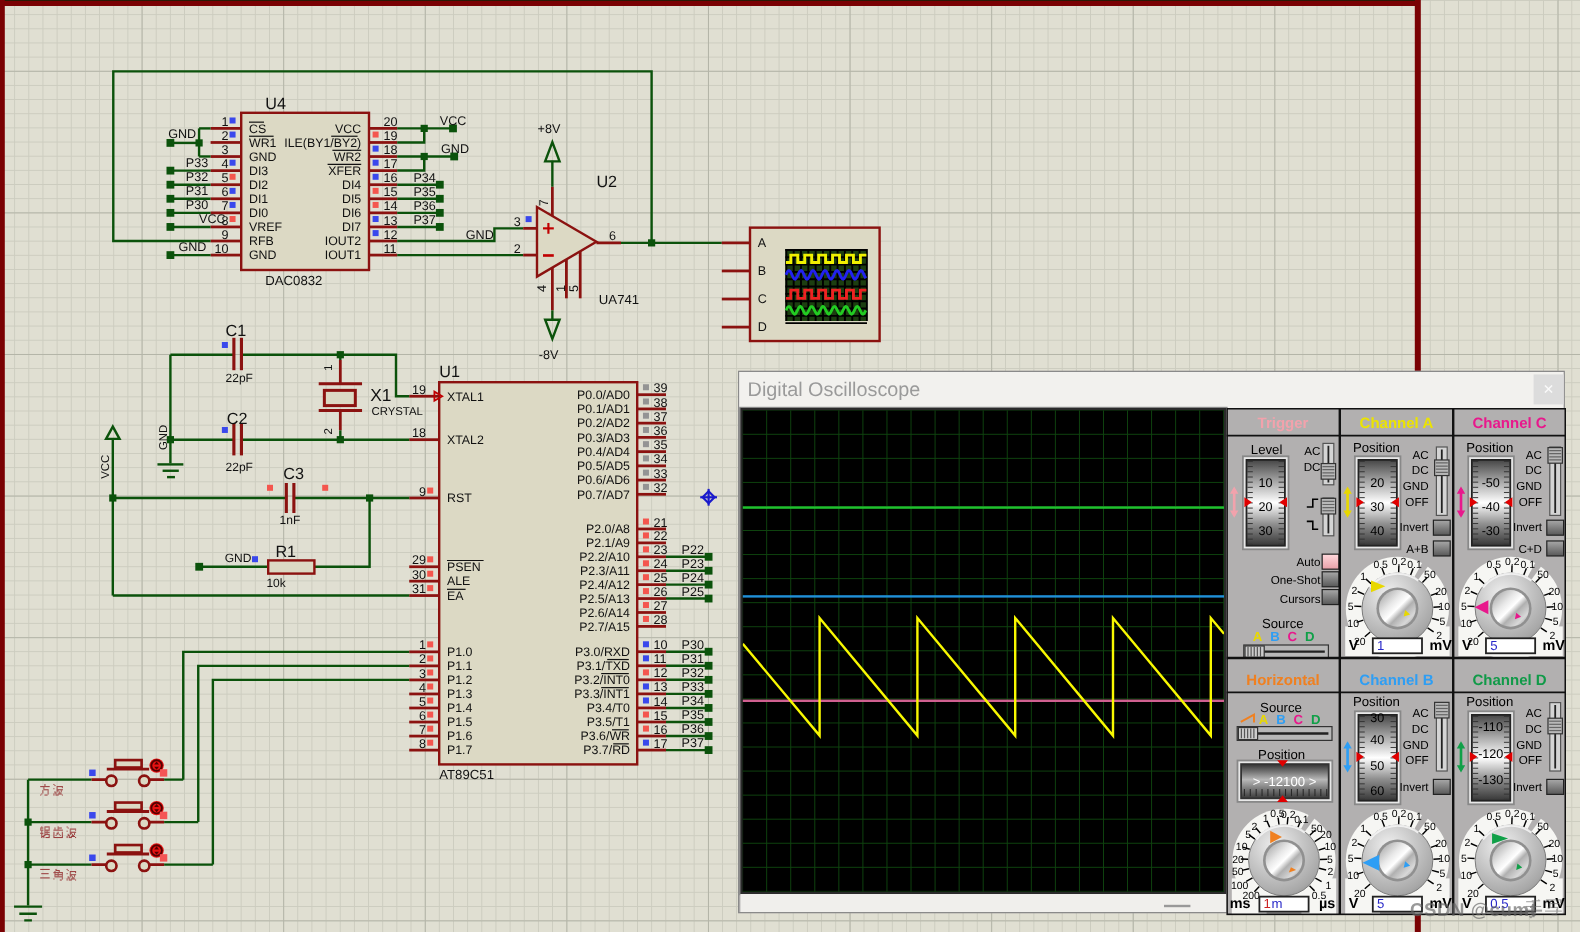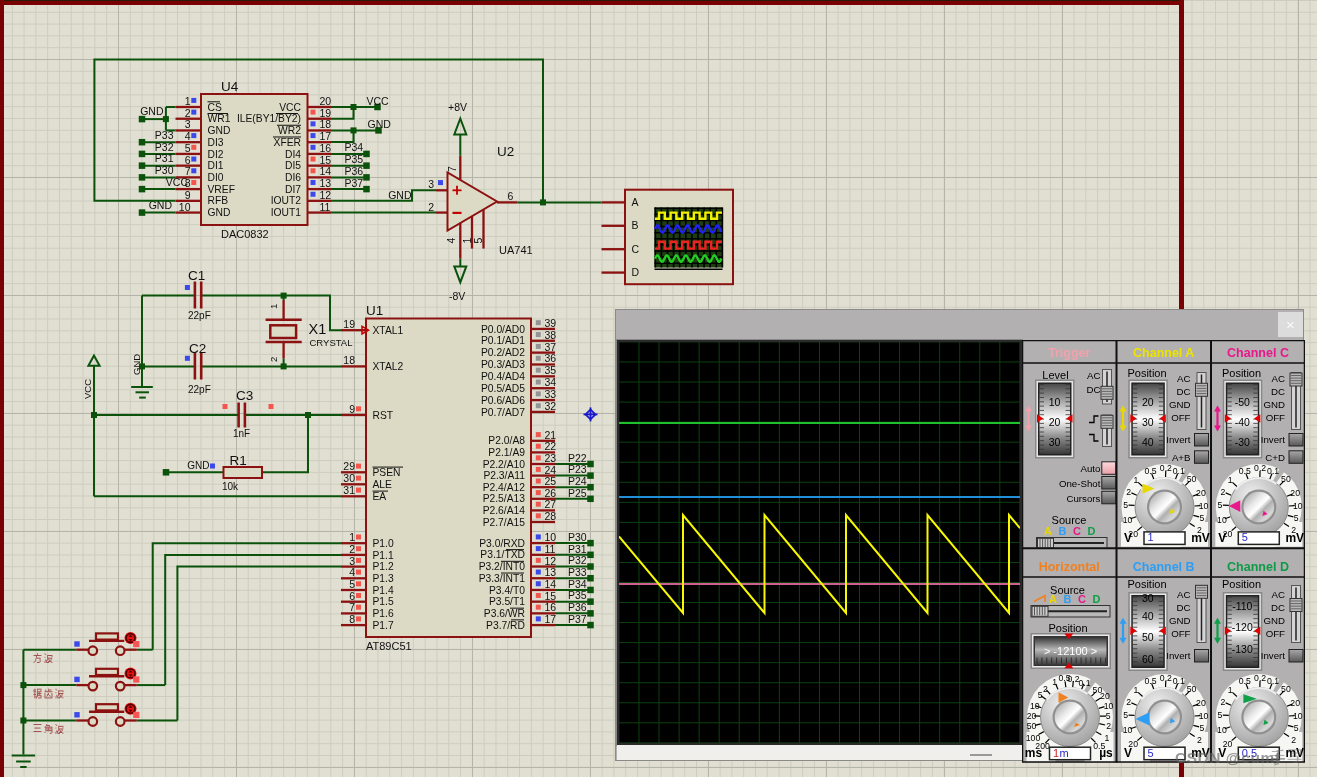--- a/index.html
+++ b/index.html
@@ -702,20 +702,21 @@
 <rect x="20.4" y="682.1" width="6" height="6" fill="#0b520b"></rect>
 <rect x="20.4" y="717.5" width="6" height="6" fill="#0b520b"></rect>
 <line x1="11.7" y1="755.5" x2="35.1" y2="755.5" stroke="#0b520b" stroke-width="2"></line>
 <line x1="16.1" y1="761.5" x2="30.7" y2="761.5" stroke="#0b520b" stroke-width="2"></line>
 <line x1="20.2" y1="767" x2="26.6" y2="767" stroke="#0b520b" stroke-width="2"></line>
 </svg>
 <div class="abs" id="brd-top"></div>
 <div class="abs" id="brd-left"></div>
 <div class="abs" id="brd-v"></div>
 <div class="abs" id="win">
+  <div class="abs" id="title">Digital Oscilloscope</div>
   <div class="abs" id="close">×</div>
   <div class="abs" id="scrfrm"></div>
   <div class="abs" id="scr">
     <div class="hline" style="top:80.3px;background:#1fc02e"></div>
     <div class="hline" style="top:154.5px;background:#2090d8"></div>
     <div class="hline" style="top:241.6px;background:#d06090"></div>
     <svg class="abs" style="left:0;top:0" width="401" height="401" viewBox="618 341 401 401">
       <polyline points="618,535.5 682,612 682,514 763.5,612 763.5,514 845,612 845,514 926.5,612 926.5,514 1008,612 1008,514 1019,527.2" fill="none" stroke="#f8f800" stroke-width="2"></polyline>
     </svg>
   </div>

